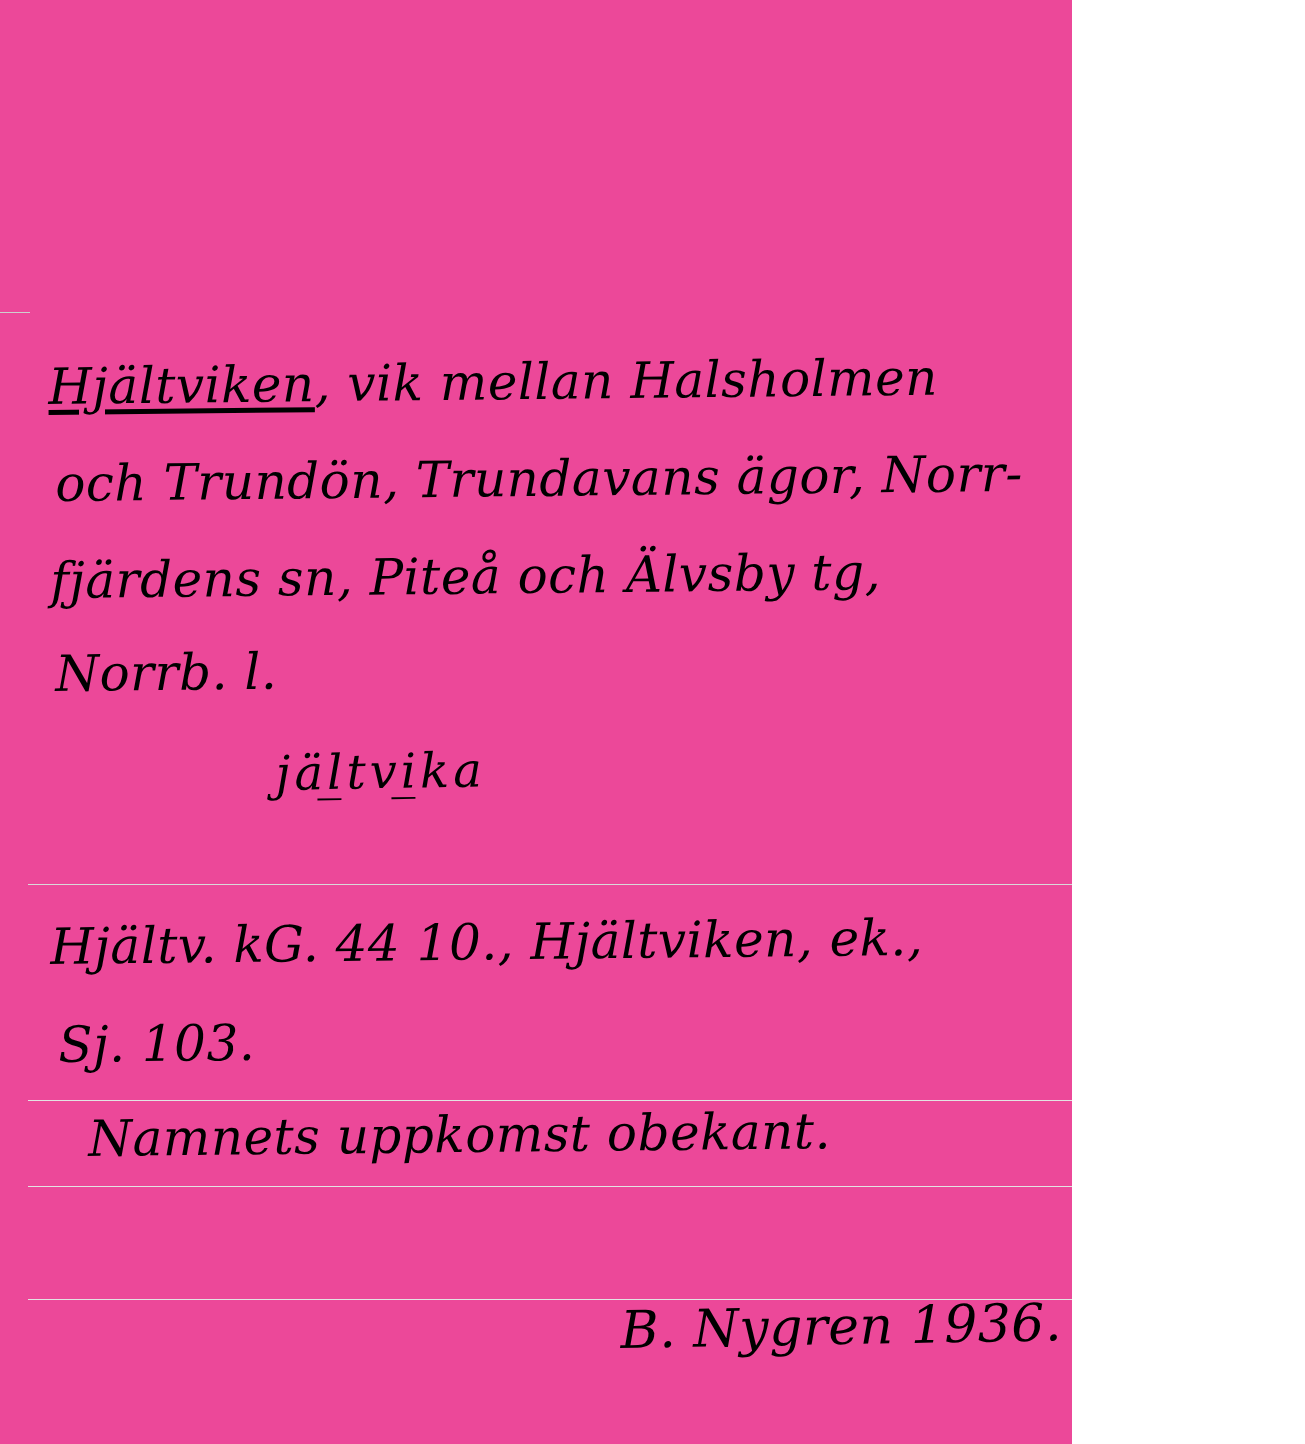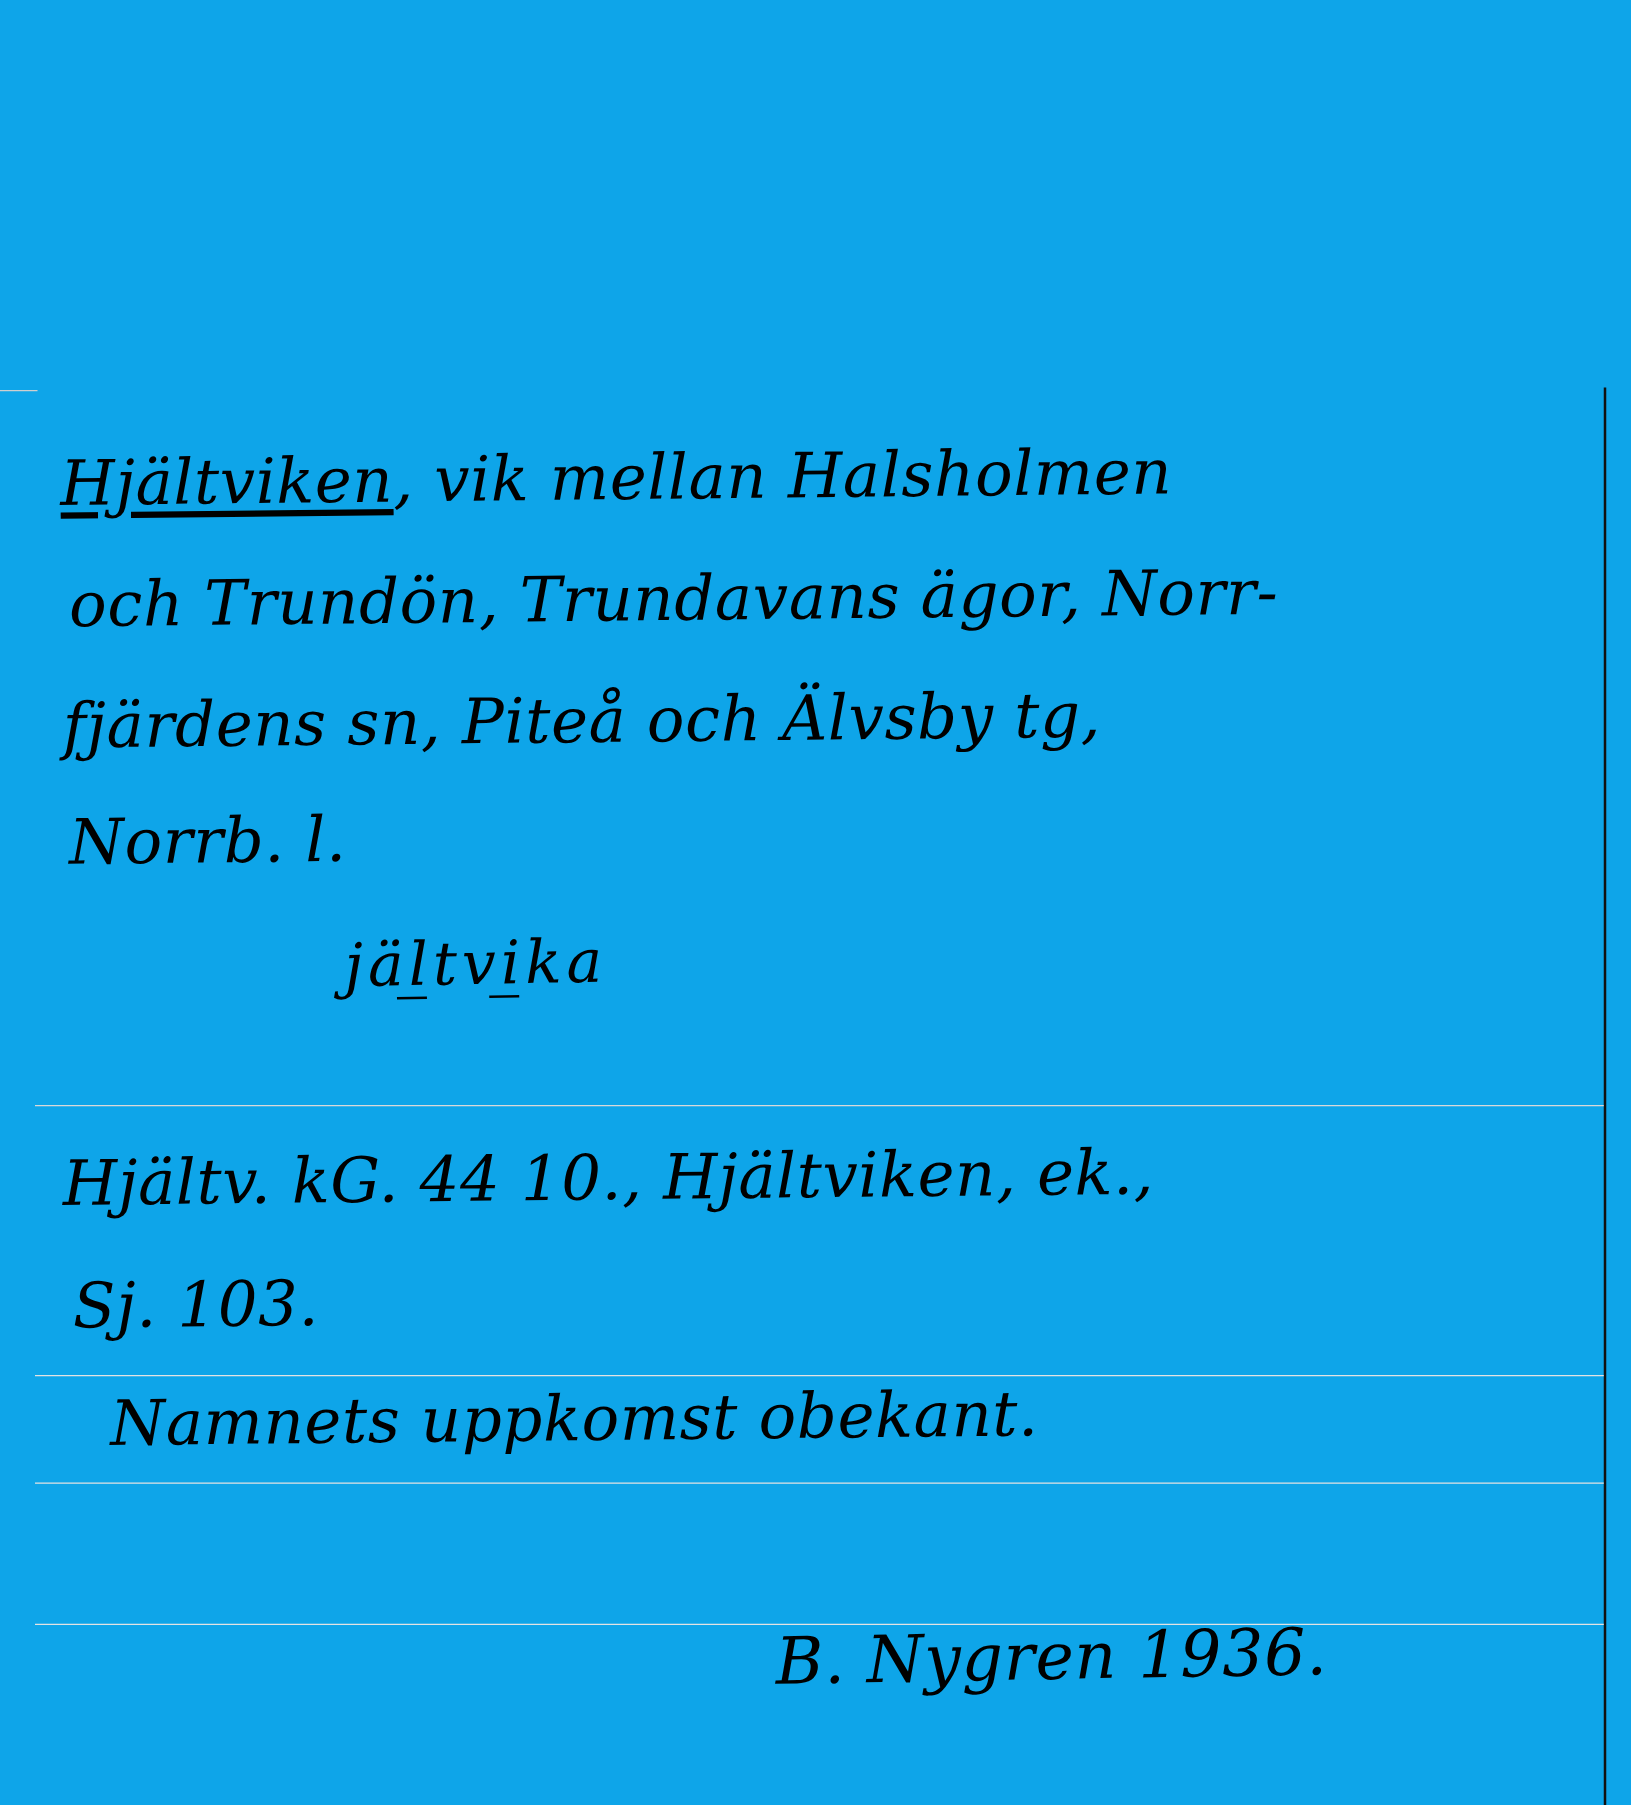--- a/index.html
+++ b/index.html
@@ -2,23 +2,23 @@
 <html lang="sv"><head>
 <meta charset="utf-8">
 <style>
   html, body {
     margin: 0;
     padding: 0;
     background: #ffffff;
   }
   #page {
     position: relative;
-    width: 1305px;
+    width: 1072px;
     height: 1444px;
-    background: #0ea5e9;
+    background: #ec4899;
     overflow: hidden;
     font-family: "DejaVu Serif", serif;
   }
 
   
   .edge-right {
     position: absolute;
     top: 310px;
     left: 1283px;
     width: 2px;

